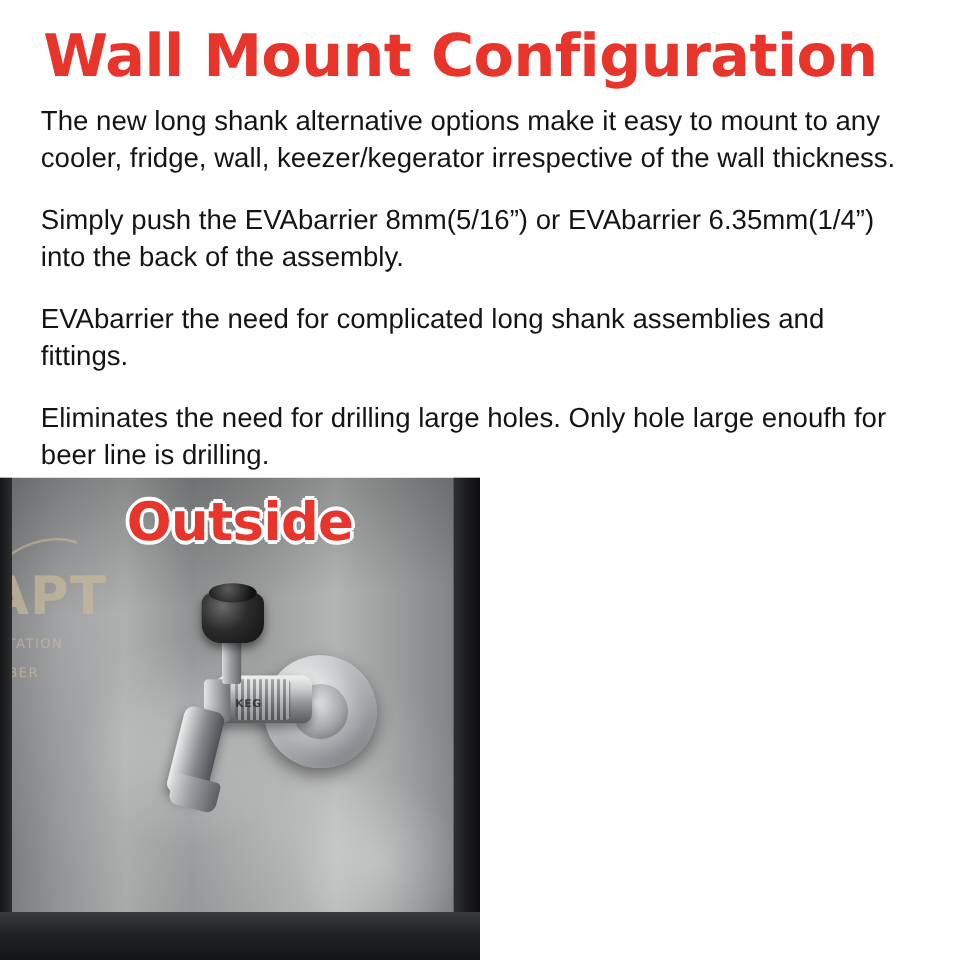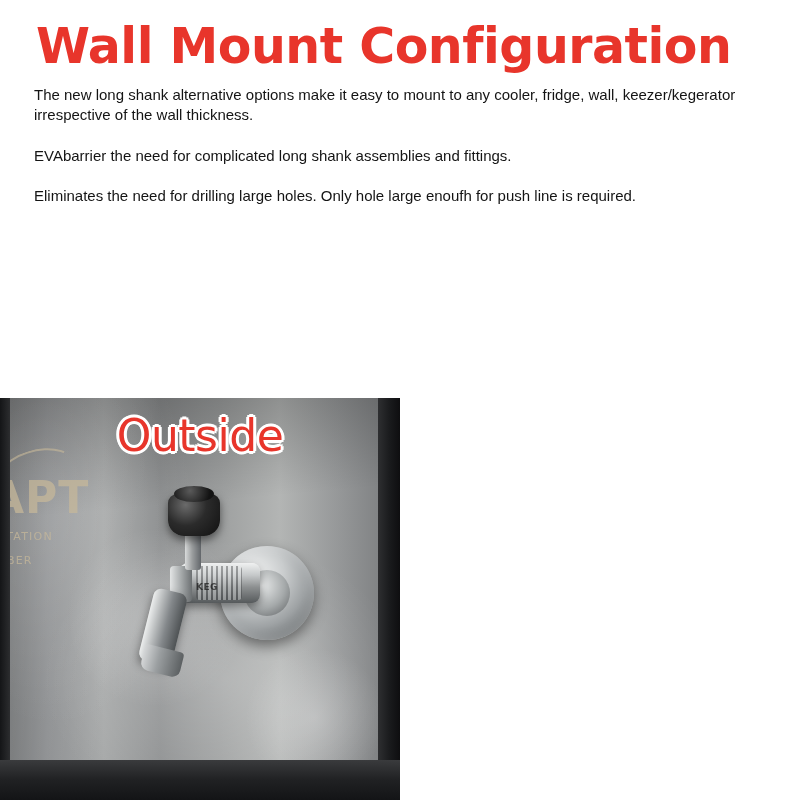--- a/index.html
+++ b/index.html
@@ -29,21 +29,21 @@
     font-family: "DejaVu Sans", sans-serif;
     font-weight: 700;
     font-size: 49px;
     line-height: 1.0;
     letter-spacing: -0.5px;
     color: #e8352b;
     margin: 0 0 14px 2px;
     white-space: nowrap;
   }
   .para {
-    font-size: 15px;
+    font-size: 23px;
     line-height: 1.36;
     color: #141414;
     margin: 0 0 20px 0;
     max-width: 730px;
   }
   .para:last-child { margin-bottom: 0; }
 
   
   .photos {
     position: absolute;
@@ -320,41 +320,42 @@
     box-shadow: 0 2px 5px rgba(0,0,0,.2);
   }
 
   
   .caption {
     position: absolute;
     top: 12px;
     width: 100%;
     text-align: center;
     font-family: "DejaVu Sans", sans-serif;
-    font-weight: 400;
+    font-weight: 700;
     font-size: 44px;
     letter-spacing: -0.5px;
     color: #e8352b;
     text-shadow:
       -2px -2px 0 #ffffff,  2px -2px 0 #ffffff,
       -2px  2px 0 #ffffff,  2px  2px 0 #ffffff,
        0   -3px 0 #ffffff,  0    3px 0 #ffffff,
       -3px  0   0 #ffffff,  3px  0   0 #ffffff;
   }
 </style>
 </head>
 <body>
 
 <div class="page">
 
   <div class="text-block">
     <h1 class="headline">Wall Mount Configuration</h1>
     <p class="para">The new long shank alternative options make it easy to mount to any cooler, fridge, wall, keezer/kegerator irrespective of the wall thickness.</p>
+    <p class="para">Simply push the EVAbarrier 8mm(5/16”) or EVAbarrier 6.35mm(1/4”) into the back of the assembly.</p>
     <p class="para">EVAbarrier the need for complicated long shank assemblies and fittings.</p>
-    <p class="para">Eliminates the need for drilling large holes.  Only hole large enoufh for push line is required.</p>
+    <p class="para">Eliminates the need for drilling large holes.  Only hole large enoufh for beer line is drilling.</p>
   </div>
 
   <div class="photos">
 
     <div class="photo photo-left">
       <div class="left-bg"></div>
       <div class="left-sheen"></div>
       <div class="smudge" style="left:70px; top:120px; width:170px; height:200px;"></div>
       <div class="smudge" style="left:240px; top:250px; width:150px; height:140px;"></div>
 

